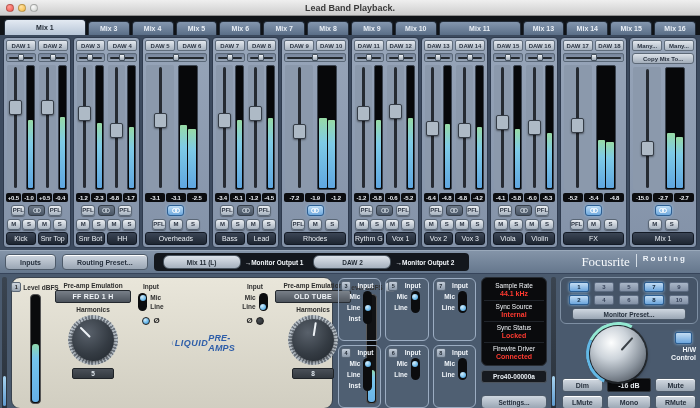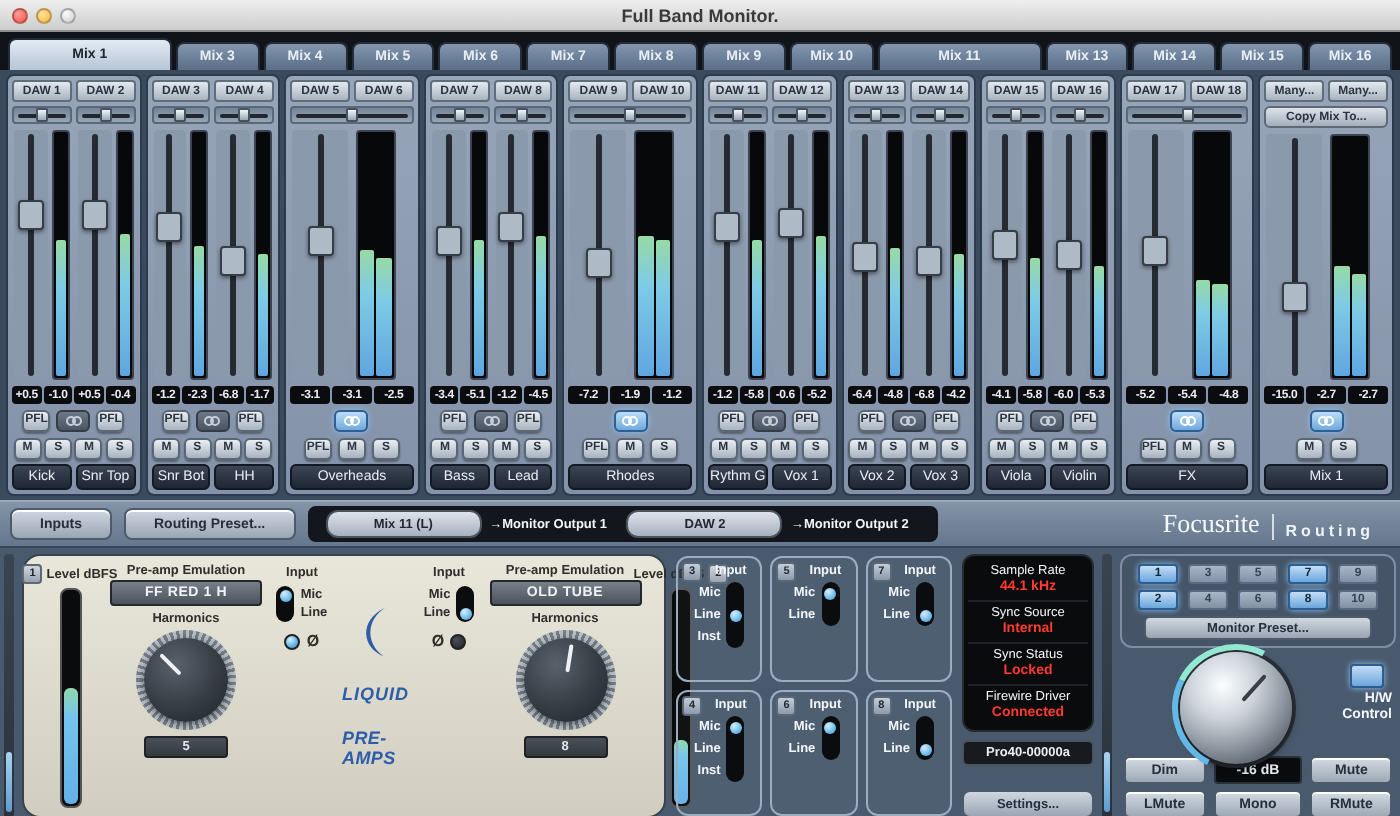--- a/index.html
+++ b/index.html
@@ -52,21 +52,21 @@
   .link-btn.off{background:linear-gradient(#6d7988,#49556 initialize);background-image:linear-gradient(#6d7988,#495564);border:1px solid #333c47;}
   .link-btn.off .c{border-color:#c6cfd9;}
   .label-row{display:flex;gap:2px;height:13px;}
   .tlabel{flex:1;min-width:0;background:linear-gradient(#3b4555,#1e2632);border:1px solid #121925;border-radius:3px;color:#eaeff5;font-size:7px;display:flex;align-items:center;justify-content:center;white-space:nowrap;overflow:hidden;}
   
   .toolbar{height:24px;background:linear-gradient(#81919f,#68798f);background-image:linear-gradient(#8494a8,#65778d);border-top:1px solid #9aa9bb;border-bottom:1px solid #36445a;display:flex;align-items:center;gap:6px;padding:0 5px;box-sizing:border-box;}
   .tb-btn{height:14px;padding:0 14px;background:linear-gradient(#cfd7e0,#9aa6b4);border:1px solid #4d5a69;border-radius:4px;font-size:7px;font-weight:bold;color:#26303d;display:flex;align-items:center;justify-content:center;box-shadow:inset 0 1px 0 #fff;}
   .routing{background:#13171d;border-radius:4px;height:18px;display:flex;align-items:center;gap:4px;padding:0 9px;}
   .route-dd{width:76px;height:12px;border-radius:6px;background:linear-gradient(#dde3ea,#a6b1be);border:1px solid #49545f;font-size:6.5px;font-weight:bold;color:#1f2832;display:flex;align-items:center;justify-content:center;}
   .route-label{color:#f2f6fa;font-size:6.5px;font-weight:bold;margin-right:6px;}
-  .brand{margin-left:auto;display:flex;align-items:flex-end;gap:6px;padding-right:8px;}
+  .brand{margin-left:auto;display:flex;align-items:flex-start;gap:6px;padding-right:8px;}
   .brand .f{font-family:"Liberation Serif",serif;font-size:13px;color:#f6f9fc;}
   .brand .dv{width:1px;height:13px;background:#d4dde6;}
   .brand .s{font-size:8px;color:#eef3f9;letter-spacing:2px;font-weight:bold;}
   
   .bottom{display:flex;gap:4px;padding:3px 2px;height:138px;background:#4a5a6e;box-sizing:border-box;}
   .sliver{width:5px;background:linear-gradient(#3a4450,#2a323c);border-radius:2px;position:relative;}
   .sliver::after{content:'';position:absolute;bottom:3px;left:1px;right:1px;height:30px;background:linear-gradient(#aBlockd4f0,#5f9bd0);background-image:linear-gradient(#a8d4f0,#5f9bd0);border-radius:2px;}
   
   .liquid{width:322px;background:linear-gradient(#e9e6da,#d1cec1);border:1px solid #39424d;border-radius:9px;display:flex;padding:4px 6px;gap:3px;box-sizing:border-box;}
   .lu{display:flex;gap:3px;}
@@ -87,21 +87,21 @@
   .trow{display:flex;gap:3px;align-items:center;}
   .opt-labels{display:flex;flex-direction:column;justify-content:space-around;font-size:6.5px;font-weight:bold;}
   .liquid .opt-labels{color:#2e2e2e;}
   .toggle{width:9px;background:#0b0c0e;border-radius:5px;position:relative;}
   .tdot{position:absolute;left:1.5px;width:6px;height:6px;border-radius:50%;background:radial-gradient(circle at 35% 30%,#d6eefb,#6fbbec 60%,#3f8cc4);}
   .phase-row{display:flex;align-items:center;gap:3px;margin-top:2px;}
   .pdot{width:8px;height:8px;border-radius:50%;border:1px solid #222;box-sizing:border-box;}
   .pdot.on{background:radial-gradient(circle at 35% 30%,#d6eefb,#5fb2e8 60%,#3f8cc4);}
   .pdot.off{background:radial-gradient(circle at 35% 30%,#4a4f55,#232628);}
   .psym{font-size:8px;font-weight:bold;color:#2e2e2e;}
-  .lu-logo{width:64px;display:flex;flex-direction:column;align-items:center;justify-content:center;color:#2d5da8;gap:12px;}
+  .lu-logo{width:64px;display:flex;flex-direction:row;align-items:center;justify-content:center;color:#2d5da8;gap:0;}
   .lu-logo .lg1{font-size:9px;font-weight:bold;font-style:italic;letter-spacing:.5px;}
   .lu-logo .lg2{font-size:9px;font-weight:bold;font-style:italic;letter-spacing:.2px;}
   .swoosh{width:20px;height:26px;margin-bottom:1px;}
   
   .inpanel{flex:1;display:grid;grid-template-columns:repeat(3,1fr);grid-auto-rows:1fr;gap:4px;padding:1px;box-sizing:border-box;}
   .inbox{border:1px solid #9cadc2;border-radius:6px;position:relative;padding:2px 3px;box-sizing:border-box;background:rgba(255,255,255,.03);}
   .inum{position:absolute;top:2px;left:2px;width:8px;height:8px;background:linear-gradient(#c3cdd9,#8c9aab);border:1px solid #59listen;border:1px solid #596777;border-radius:2px;font-size:5.5px;font-weight:bold;color:#1f2832;display:flex;align-items:center;justify-content:center;}
   .ititle{text-align:right;font-size:6.5px;font-weight:bold;color:#f2f6fa;margin:1px 4px 2px 0;}
   .ibody{display:flex;justify-content:center;align-items:center;gap:3px;}
   .inbox .opt-labels{color:#f2f6fa;text-align:right;}
@@ -134,21 +134,21 @@
 </style>
 </head>
 <body>
 
 <div class="titlebar">
   <div class="tl-dots">
     <span class="tl-dot tl-close"></span>
     <span class="tl-dot tl-min"></span>
     <span class="tl-dot tl-zoom"></span>
   </div>
-  <div class="tl-title">Full Band Monitor.</div>
+  <div class="tl-title">Lead Band Playback.</div>
 </div>
 
 <div class="tabrow">
     <div class="tab selected wide">Mix 1</div>
     <div class="tab">Mix 3</div>
     <div class="tab">Mix 4</div>
     <div class="tab">Mix 5</div>
     <div class="tab">Mix 6</div>
     <div class="tab">Mix 7</div>
     <div class="tab">Mix 8</div>

